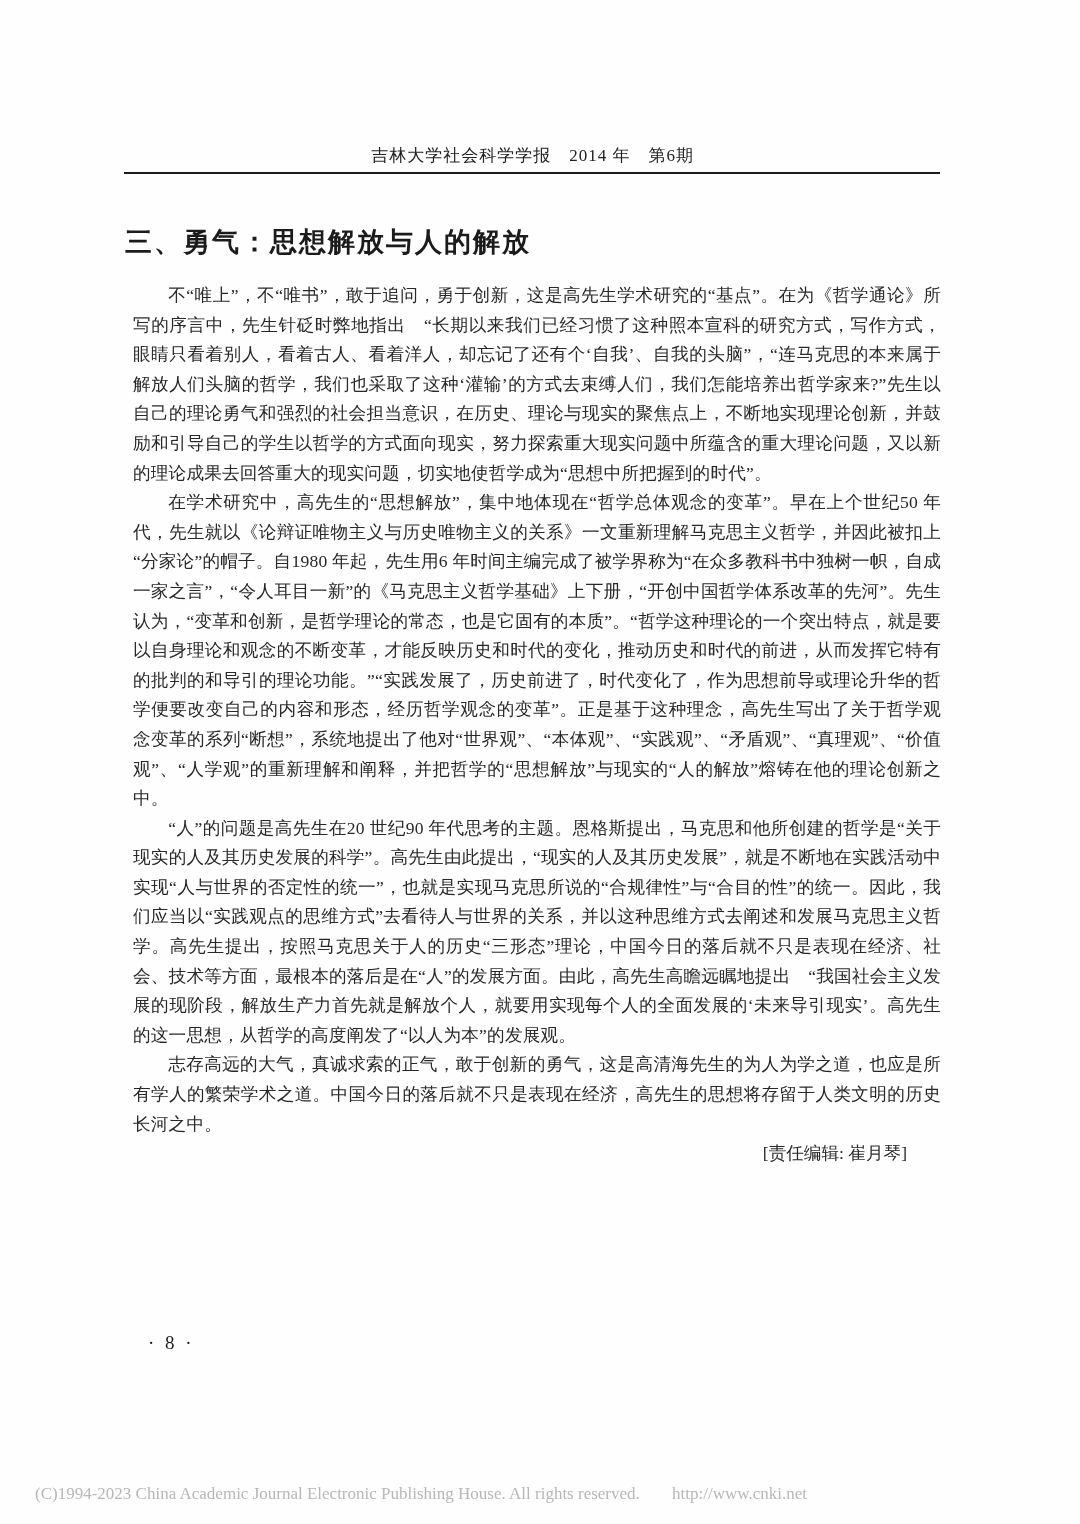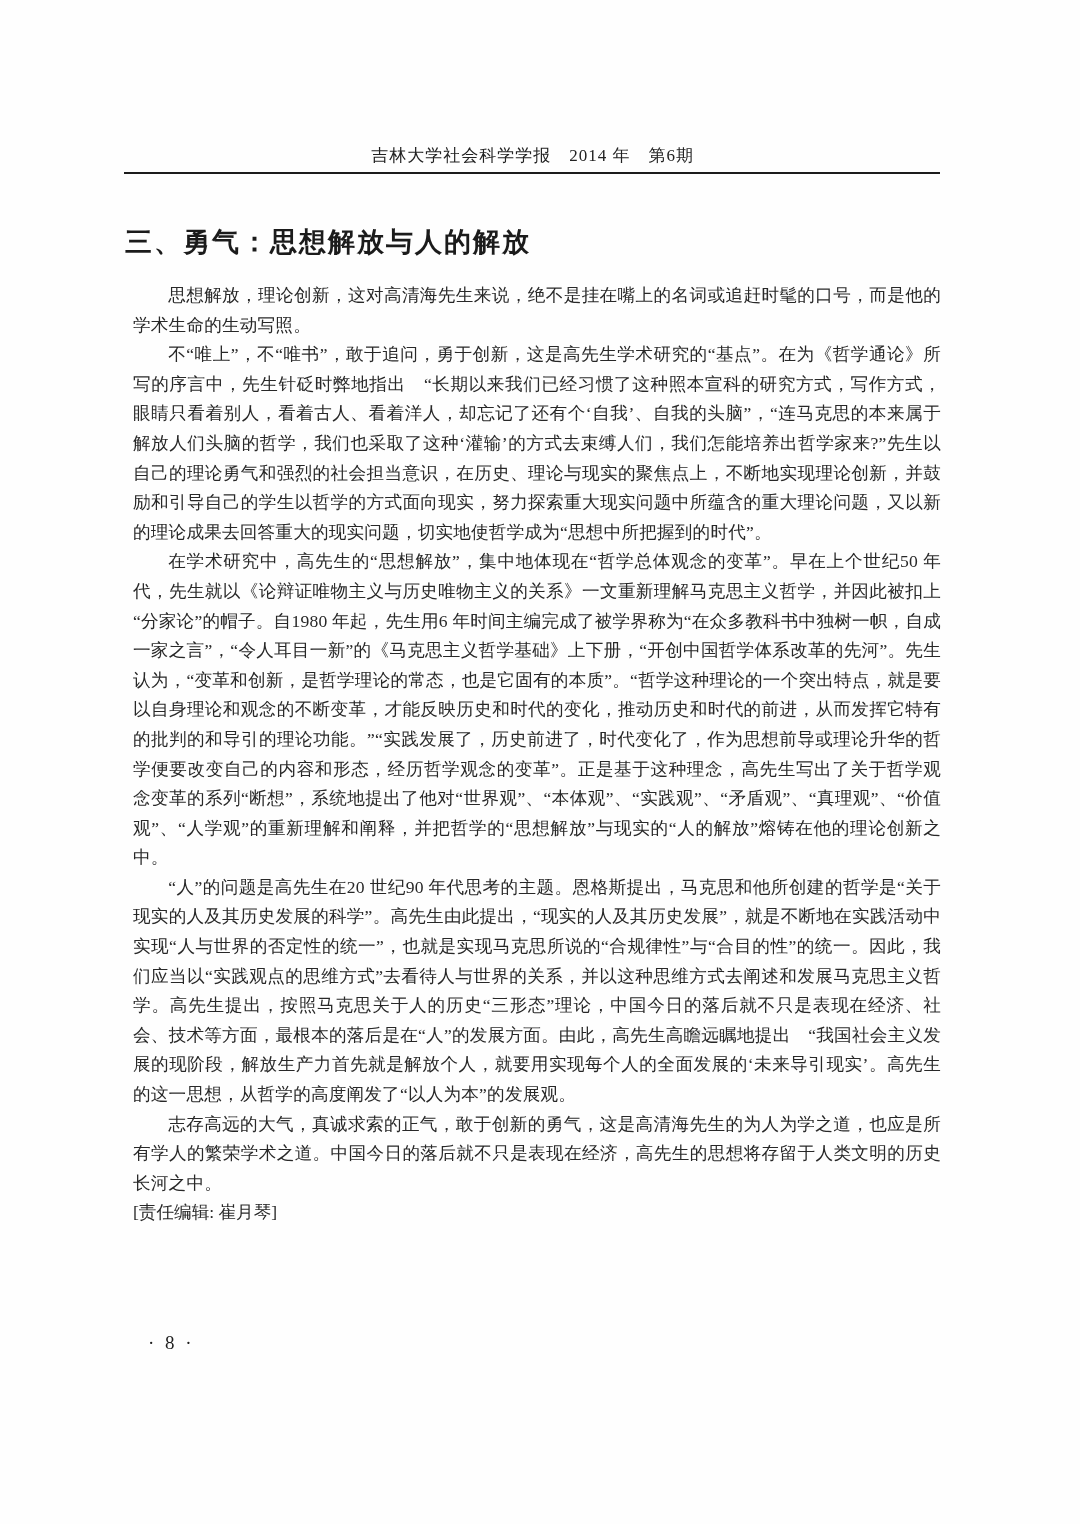--- a/index.html
+++ b/index.html
@@ -55,20 +55,21 @@
     text-align: justify;
     color: #282828;
   }
   .article-body p {
     margin: 0;
     text-indent: 2em;
     letter-spacing: 0.2px;
   }
   .editor-line {
     margin-top: 0;
+    text-align: right;
     padding-right: 34px;
     font-size: 17.6px;
     line-height: 29.6px;
     color: #282828;
   }
   .page-number {
     position: absolute;
     top: 1332px;
     left: 148px;
     font-size: 19px;
@@ -91,24 +92,27 @@
 
 <div class="page">
 
   <div class="journal-header">吉林大学社会科学学报　2014 年　第6期</div>
 
   <div class="header-rule"></div>
 
   <h1 class="section-title">三、勇气：思想解放与人的解放</h1>
 
   <div class="article-body">
-    <p>思想解放，理论创新，这对高清海先生来说，绝不是挂在嘴上的名词或追赶时髦的口号，而是他的学术生命的生动写照。</p>
     <p>不“唯上”，不“唯书”，敢于追问，勇于创新，这是高先生学术研究的“基点”。在为《哲学通论》所写的序言中，先生针砭时弊地指出　“长期以来我们已经习惯了这种照本宣科的研究方式，写作方式，眼睛只看着别人，看着古人、看着洋人，却忘记了还有个‘自我’、自我的头脑”，“连马克思的本来属于解放人们头脑的哲学，我们也采取了这种‘灌输’的方式去束缚人们，我们怎能培养出哲学家来?”先生以自己的理论勇气和强烈的社会担当意识，在历史、理论与现实的聚焦点上，不断地实现理论创新，并鼓励和引导自己的学生以哲学的方式面向现实，努力探索重大现实问题中所蕴含的重大理论问题，又以新的理论成果去回答重大的现实问题，切实地使哲学成为“思想中所把握到的时代”。</p>
     <p>在学术研究中，高先生的“思想解放”，集中地体现在“哲学总体观念的变革”。早在上个世纪50 年代，先生就以《论辩证唯物主义与历史唯物主义的关系》一文重新理解马克思主义哲学，并因此被扣上“分家论”的帽子。自1980 年起，先生用6 年时间主编完成了被学界称为“在众多教科书中独树一帜，自成一家之言”，“令人耳目一新”的《马克思主义哲学基础》上下册，“开创中国哲学体系改革的先河”。先生认为，“变革和创新，是哲学理论的常态，也是它固有的本质”。“哲学这种理论的一个突出特点，就是要以自身理论和观念的不断变革，才能反映历史和时代的变化，推动历史和时代的前进，从而发挥它特有的批判的和导引的理论功能。”“实践发展了，历史前进了，时代变化了，作为思想前导或理论升华的哲学便要改变自己的内容和形态，经历哲学观念的变革”。正是基于这种理念，高先生写出了关于哲学观念变革的系列“断想”，系统地提出了他对“世界观”、“本体观”、“实践观”、“矛盾观”、“真理观”、“价值观”、“人学观”的重新理解和阐释，并把哲学的“思想解放”与现实的“人的解放”熔铸在他的理论创新之中。</p>
     <p>“人”的问题是高先生在20 世纪90 年代思考的主题。恩格斯提出，马克思和他所创建的哲学是“关于现实的人及其历史发展的科学”。高先生由此提出，“现实的人及其历史发展”，就是不断地在实践活动中实现“人与世界的否定性的统一”，也就是实现马克思所说的“合规律性”与“合目的性”的统一。因此，我们应当以“实践观点的思维方式”去看待人与世界的关系，并以这种思维方式去阐述和发展马克思主义哲学。高先生提出，按照马克思关于人的历史“三形态”理论，中国今日的落后就不只是表现在经济、社会、技术等方面，最根本的落后是在“人”的发展方面。由此，高先生高瞻远瞩地提出　“我国社会主义发展的现阶段，解放生产力首先就是解放个人，就要用实现每个人的全面发展的‘未来导引现实’。高先生的这一思想，从哲学的高度阐发了“以人为本”的发展观。</p>
     <p>志存高远的大气，真诚求索的正气，敢于创新的勇气，这是高清海先生的为人为学之道，也应是所有学人的繁荣学术之道。中国今日的落后就不只是表现在经济，高先生的思想将存留于人类文明的历史长河之中。</p>
     <div class="editor-line">[责任编辑: 崔月琴]</div>
   </div>
 
   <div class="page-number">· 8 ·</div>
 
+  <div class="scan-footer">
+    <span class="copyright">(C)1994-2023 China Academic Journal Electronic Publishing House. All rights reserved.</span>
+    <span class="footer-url">http://www.cnki.net</span>
+  </div>
 
 </div>
 
 </body></html>

